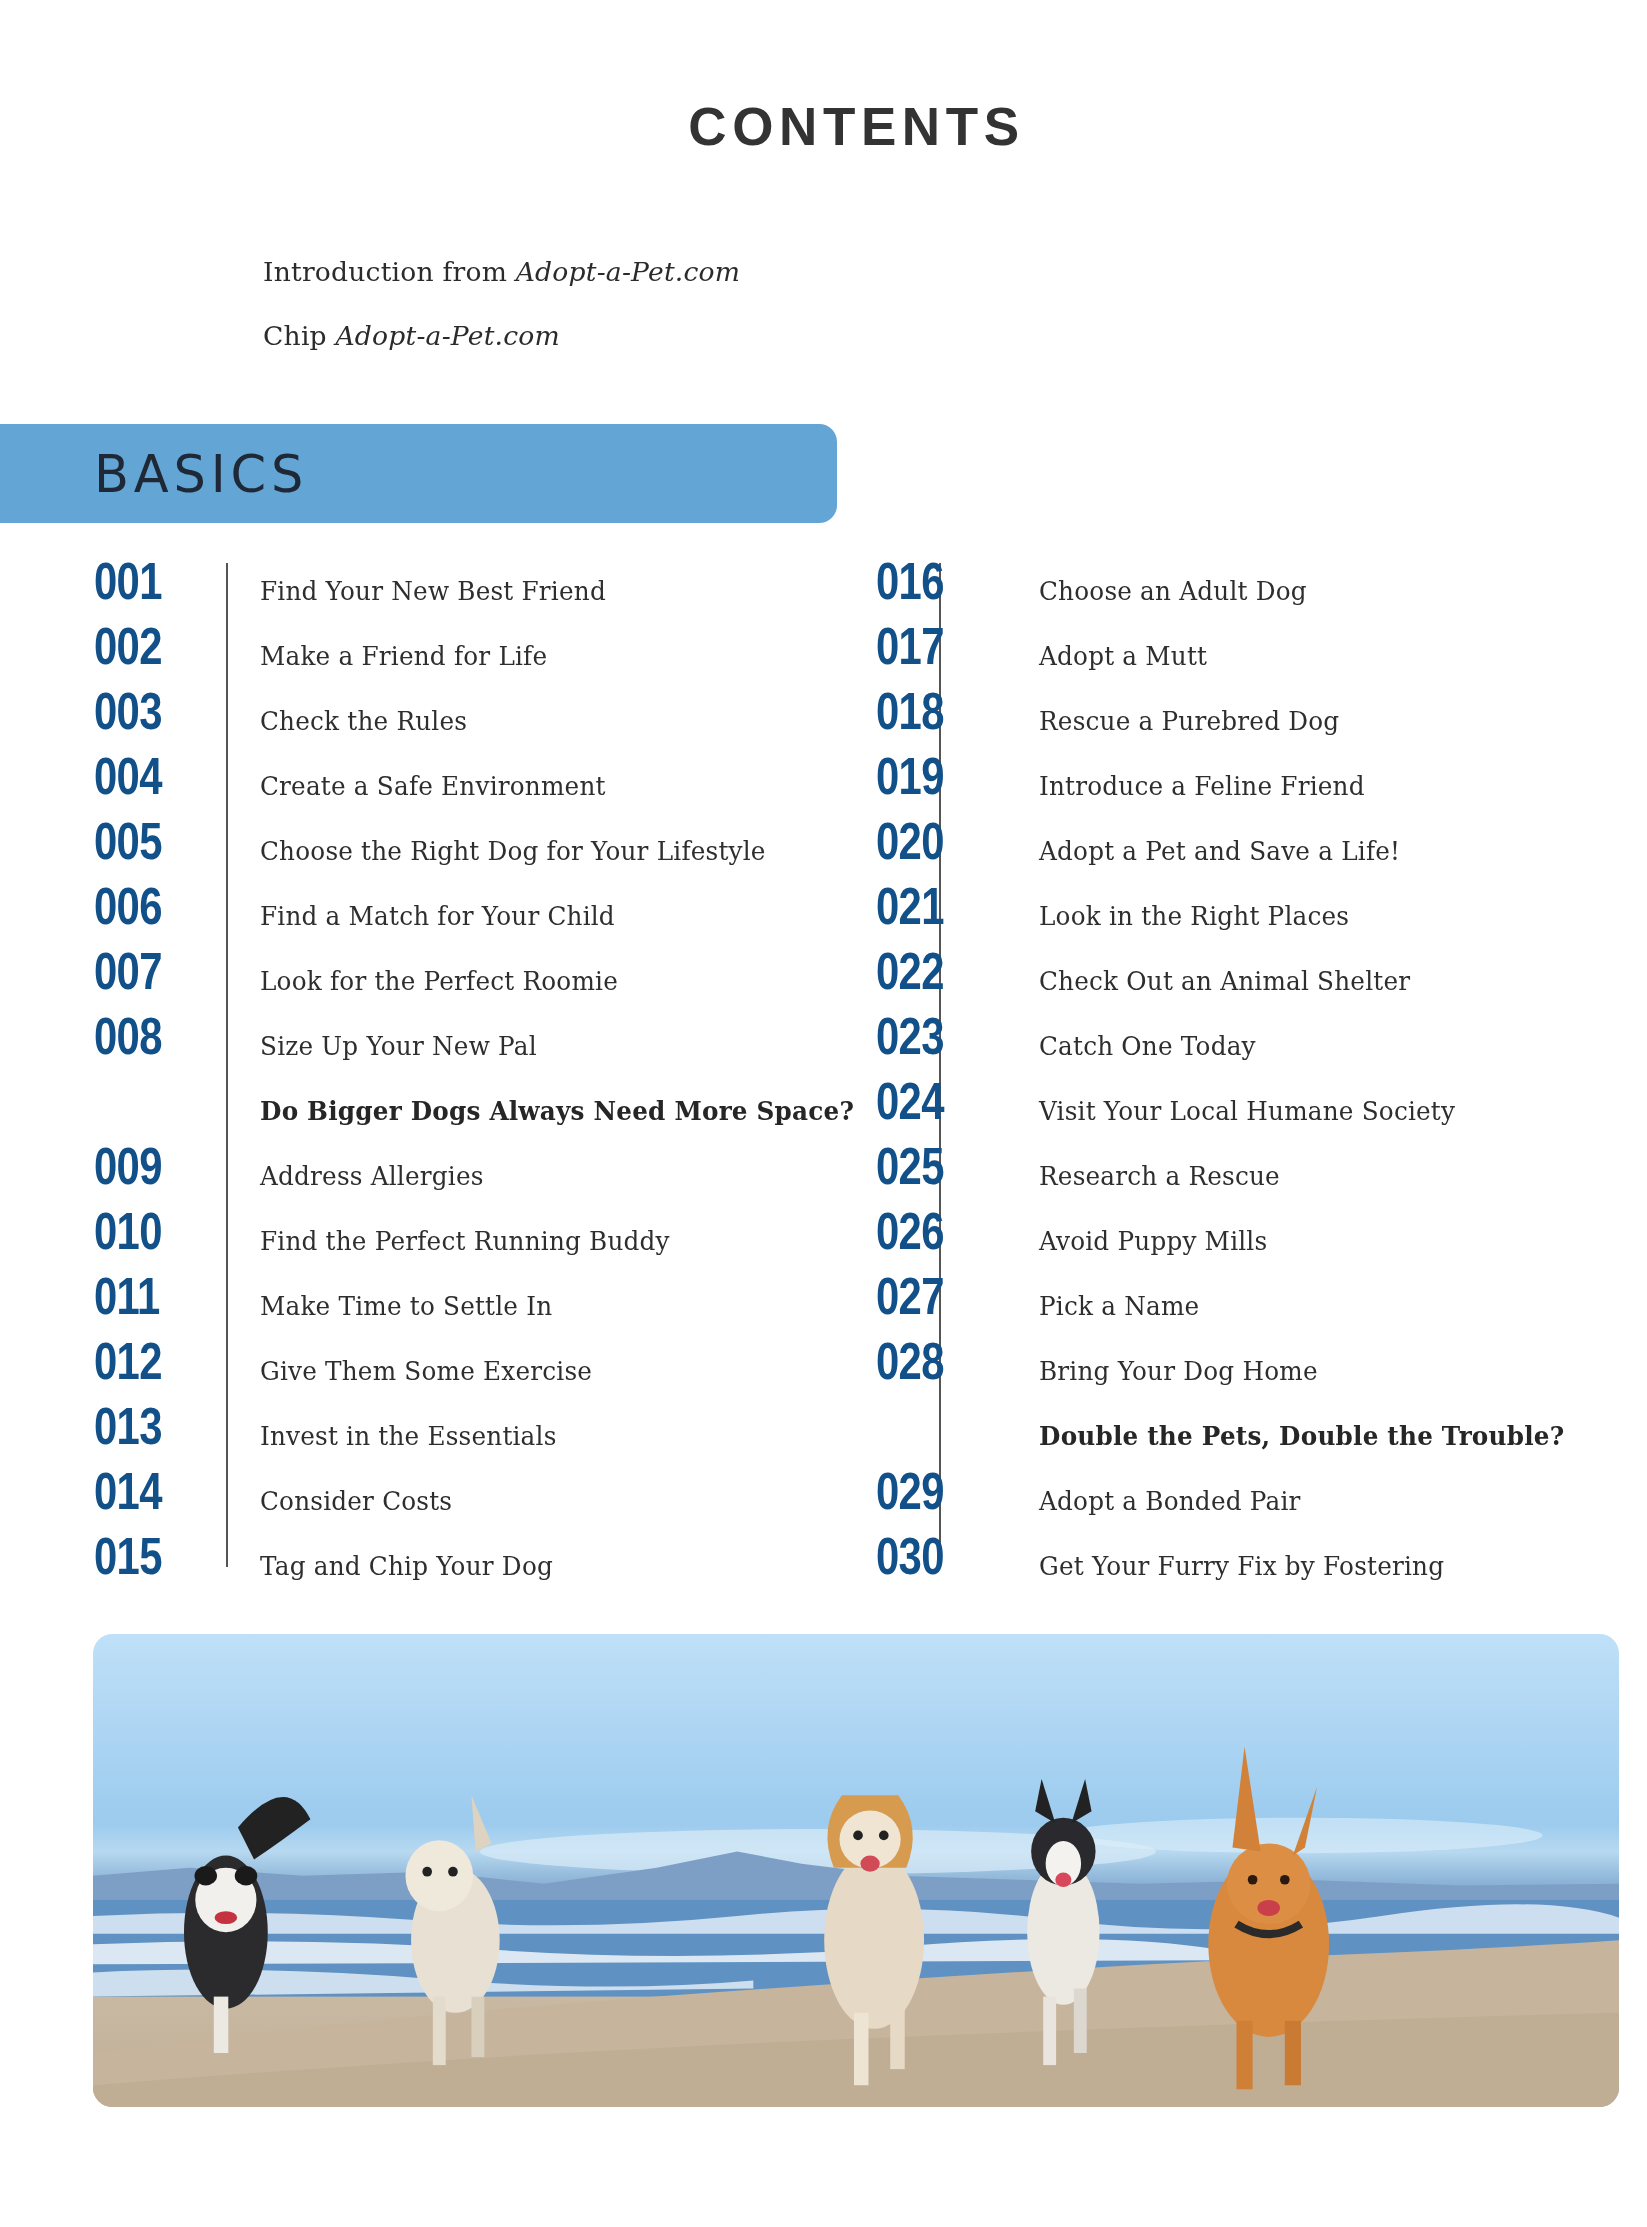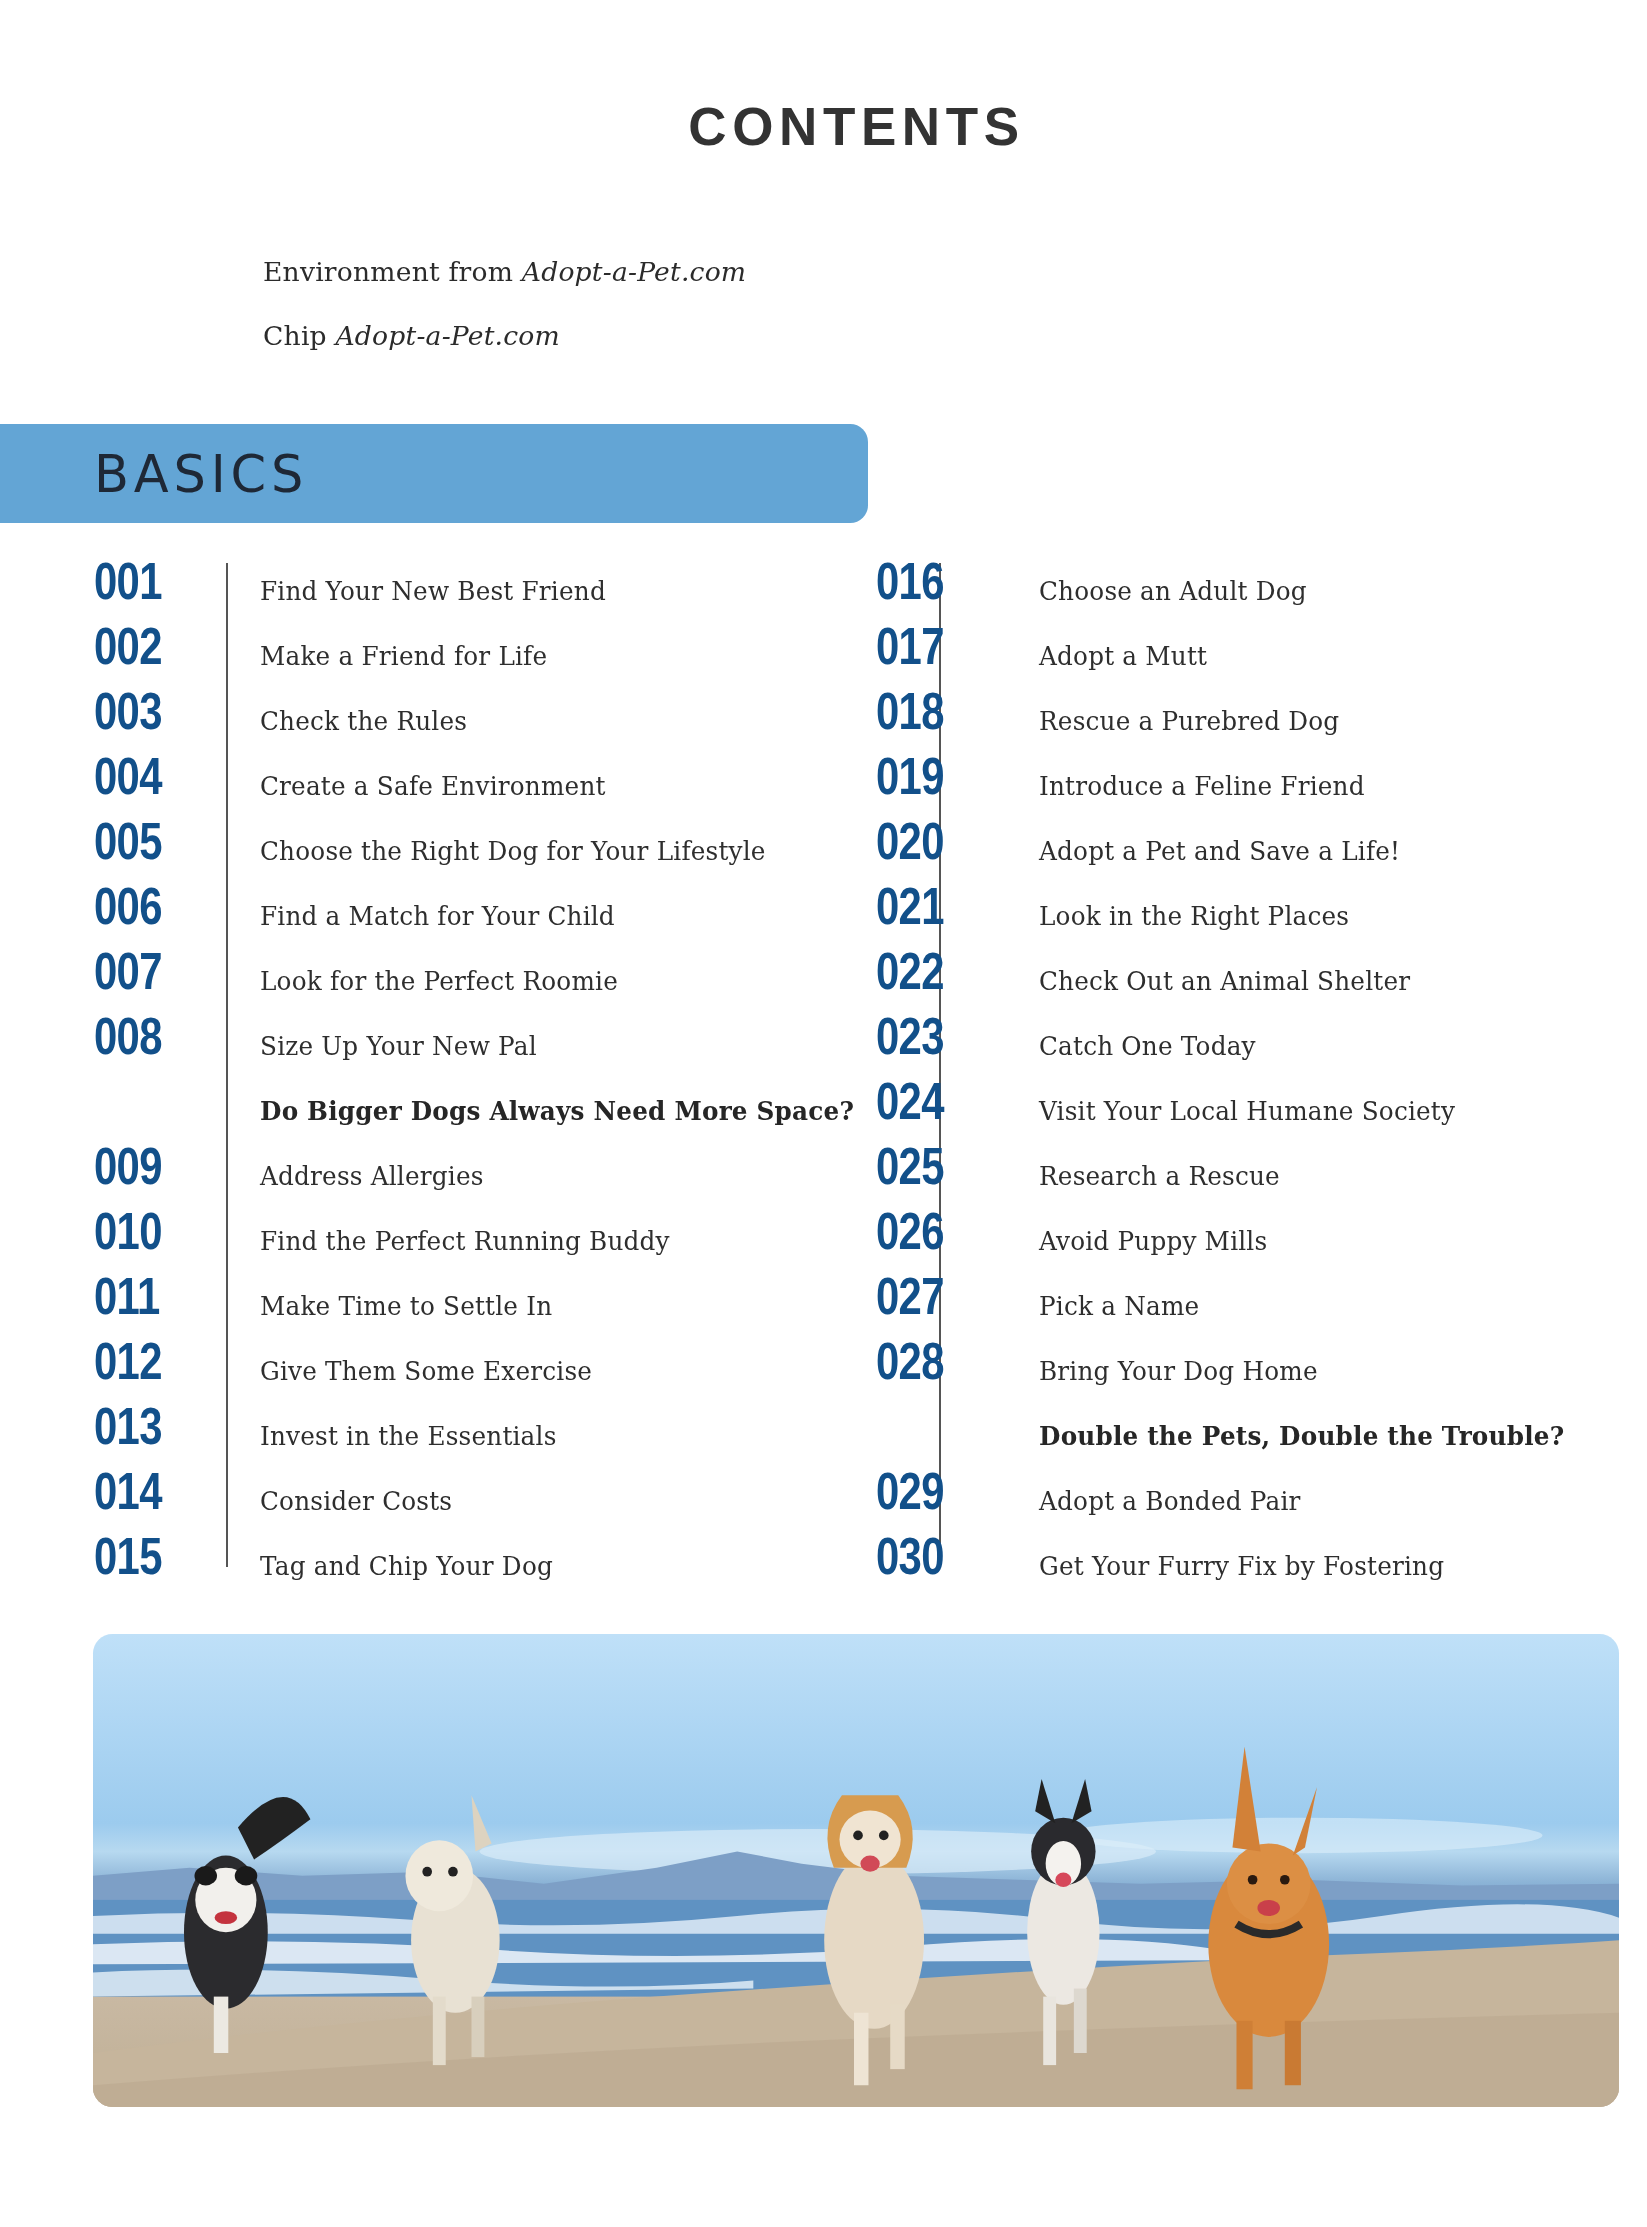--- a/index.html
+++ b/index.html
@@ -10,21 +10,21 @@
     font-size: 53px; letter-spacing: 5.6px; color: #333333; line-height: 64px; margin: 0;
   }
   .front-matter { position: absolute; left: 263px; top: 256px; margin: 0; padding: 0; list-style: none; }
   .front-matter li {
     font-family: "DejaVu Serif", serif; font-size: 26.6px; color: #2b2b2b;
     height: 64px; line-height: 32px; letter-spacing: 0.2px;
   }
   .front-matter em { }
   .section-bar {
     position: absolute; left: 0; top: 424px; width: 837px; height: 99px;
-    background: #63a5d5; border-radius: 0 17.7px 17.7px 0; padding-left: 31px;
+    background: #63a5d5; border-radius: 0 17.7px 17.7px 0;
   }
   .section-title {
     position: absolute; left: 94px; top: 24px; margin: 0;
     font-family: "DejaVu Sans", sans-serif; font-weight: normal;
     font-size: 51px; line-height: 53px; letter-spacing: 4.8px; color: #1e2836;
   }
   .toc-col { position: absolute; top: 555px; }
   .toc-col.left { left: 94px; }
   .toc-col.right { left: 876px; }
   .divider { position: absolute; top: 8px; width: 2.4px; background: #555; }
@@ -52,21 +52,21 @@
     background: linear-gradient(180deg, #bfe0f8 0%, #a9d3f2 25%, #9ccbee 40%, #b7d9f0 46%, #8fb6d8 52%, #6b9cc8 58%, #7aaad3 66%, #c8dcec 70%, #9fc2df 74%, #c9b9a3 76%, #c4b49c 88%, #bcae98 100%);
   }
   .hero-photo svg { position: absolute; left: 0; top: 0; width: 100%; height: 100%; }
 </style>
 </head>
 <body>
 
 <h1 class="page-title">CONTENTS</h1>
 
 <ul class="front-matter">
-  <li><span>Environment from </span><em>Adopt-a-Pet.com</em></li>
+  <li><span>Introduction from </span><em>Adopt-a-Pet.com</em></li>
   <li><span>Chip </span><em>Adopt-a-Pet.com</em></li>
 </ul>
 
 <div class="section-bar">
   <h2 class="section-title">BASICS</h2>
 </div>
 
 <div class="toc-col left" id="toc-left">
   <div class="divider"></div>
 <div class="toc-row">

